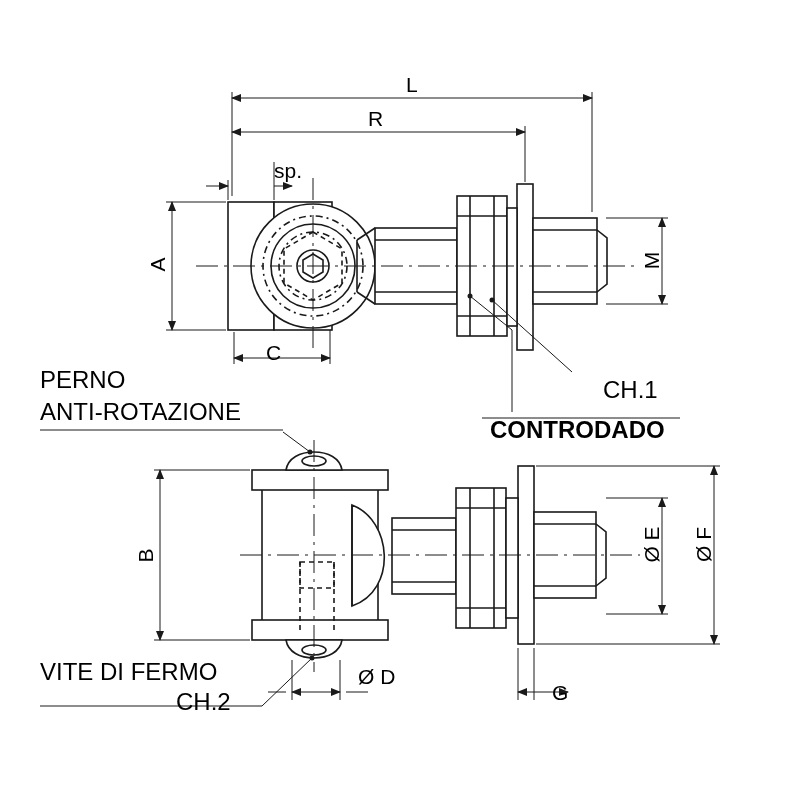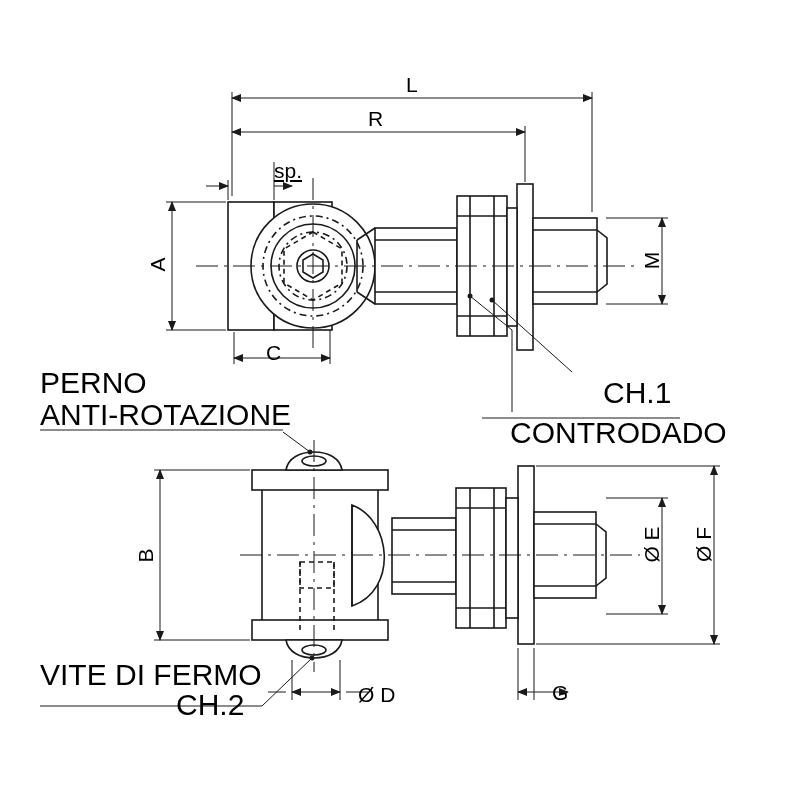--- a/index.html
+++ b/index.html
@@ -26,21 +26,21 @@
     position: absolute;
     font-family: "Liberation Sans", sans-serif;
     color: #000000;
     white-space: nowrap;
     line-height: 1;
   }
   .dim {
     font-size: 21px;
   }
   .big {
-    font-size: 30px;
+    font-size: 24px;
   }
   .vert {
     transform: rotate(-90deg);
     transform-origin: center center;
   }
 </style>
 </head>
 <body>
 
 <div id="stage">
@@ -199,30 +199,30 @@
       <line x1="40" y1="430" x2="283" y2="430"></line>
 
       <line x1="40" y1="706" x2="262" y2="706"></line>
       <line x1="262" y1="706" x2="312" y2="658"></line>
       <circle cx="312" cy="658" r="2.5" fill="#1a1a1a" stroke="none"></circle>
     </g>
   </svg>
 
   <div class="lbl dim" style="left:406px; top:74px;">L</div>
   <div class="lbl dim" style="left:368px; top:108px;">R</div>
-  <div class="lbl dim" style="left:274px; top:160px;text-decoration:underline;">sp.</div>
+  <div class="lbl dim" style="left:274px; top:160px;">sp.</div>
   <div class="lbl dim vert" style="left:144px; top:254px; width:26px; text-align:center;">A</div>
   <div class="lbl dim" style="left:266px; top:342px;">C</div>
   <div class="lbl dim vert" style="left:636px; top:250px; width:30px; text-align:center;">M</div>
   <div class="lbl dim vert" style="left:132px; top:545px; width:26px; text-align:center;">B</div>
-  <div class="lbl dim" style="left:358px; top:684px;">Ø D</div>
+  <div class="lbl dim" style="left:358px; top:666px;">Ø D</div>
   <div class="lbl dim vert" style="left:622px; top:534px; width:58px; text-align:center;">Ø E</div>
   <div class="lbl dim vert" style="left:674px; top:534px; width:58px; text-align:center;">Ø F</div>
   <div class="lbl dim" style="left:552px; top:682px;">G</div>
 
   <div class="lbl big" style="left:603px; top:378px;">CH.1</div>
-  <div class="lbl big" style="left:510px; top:418px;">CONTRODADO</div>
+  <div class="lbl big" style="left:490px; top:418px;font-weight:bold;">CONTRODADO</div>
   <div class="lbl big" style="left:40px; top:368px;">PERNO</div>
   <div class="lbl big" style="left:40px; top:400px;">ANTI-ROTAZIONE</div>
   <div class="lbl big" style="left:40px; top:660px;">VITE DI FERMO</div>
   <div class="lbl big" style="left:176px; top:690px;text-align:right;">CH.2</div>
 
 </div>
 
 </body></html>

